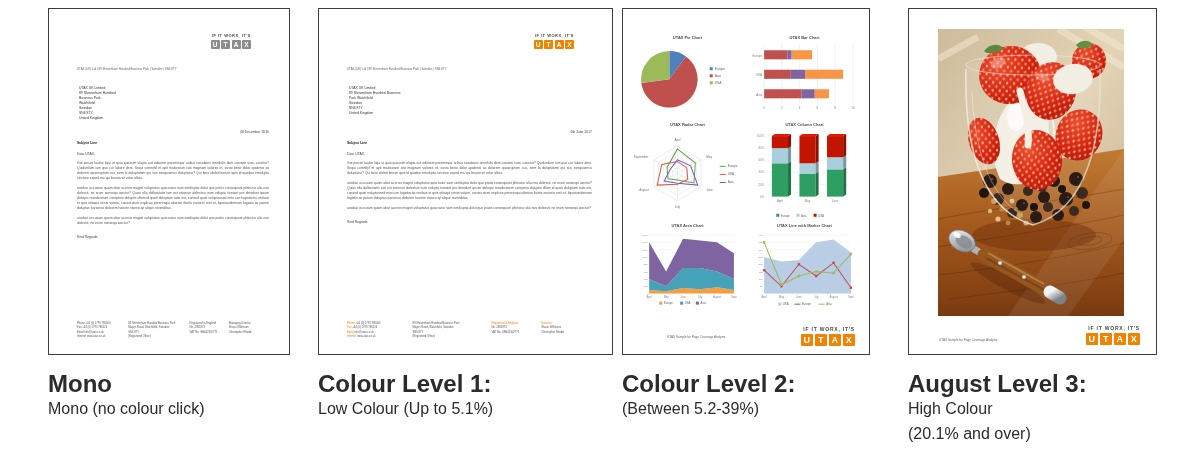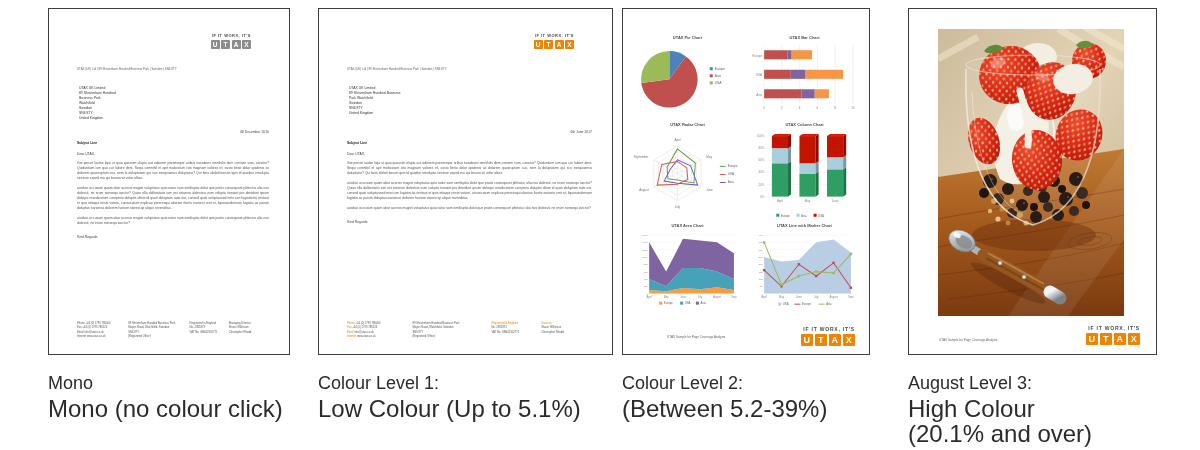--- a/index.html
+++ b/index.html
@@ -1,22 +1,22 @@
 <!DOCTYPE html>
 <html><head>
 <meta charset="utf-8">
 <style>
   *{margin:0;padding:0;box-sizing:border-box}
   html,body{width:1200px;height:450px;background:#fff;font-family:"Liberation Sans",sans-serif;overflow:hidden}
   .canvas{position:absolute;top:0;left:0;width:1200px;height:450px;background:#fff}
   .card{position:absolute;top:8px}
   .page{position:relative;background:#fff;border:1px solid #3d3d3d;height:347px;overflow:hidden}
   .caption{margin-top:16px;color:#2b2b2b}
-  .caption-title{font-weight:normal;font-size:18px;line-height:25px}
-  .caption-lines div{font-size:24px;line-height:25px}
+  .caption-title{font-weight:bold;font-size:24px;line-height:25px}
+  .caption-lines div{font-size:16px;line-height:25px}
 
   
   .logo-block{position:absolute;text-align:right}
   .tagline{font-weight:bold;color:#4a4a4a;letter-spacing:.5px;margin-bottom:1.5px;white-space:nowrap}
   .squares{display:flex;gap:1.5px;justify-content:flex-end}
   .sq{display:flex;align-items:center;justify-content:center;color:#fff;font-weight:bold;border-radius:1px}
   .logo-sm .tagline{font-size:4px}
   .logo-sm .sq{width:9px;height:9px;font-size:6.5px}
   .logo-md .tagline{font-size:5px;letter-spacing:.8px}
   .logo-md .sq{width:12.5px;height:12.5px;font-size:9px}

